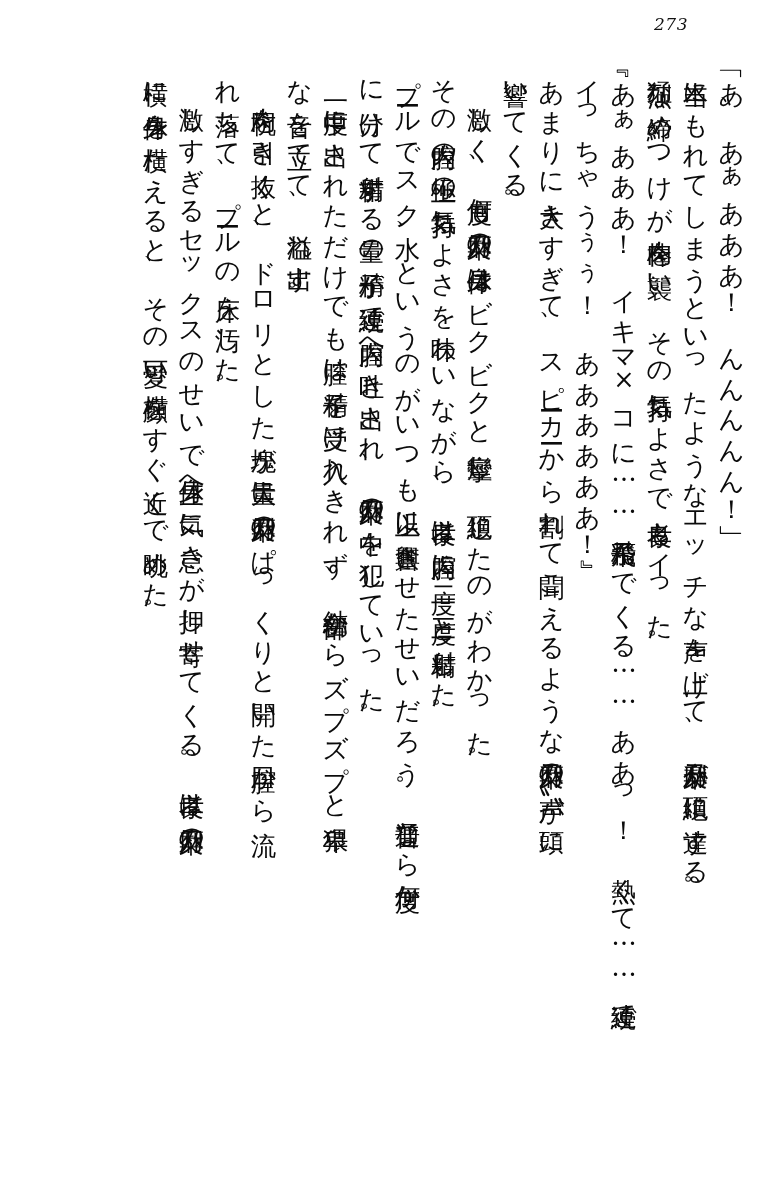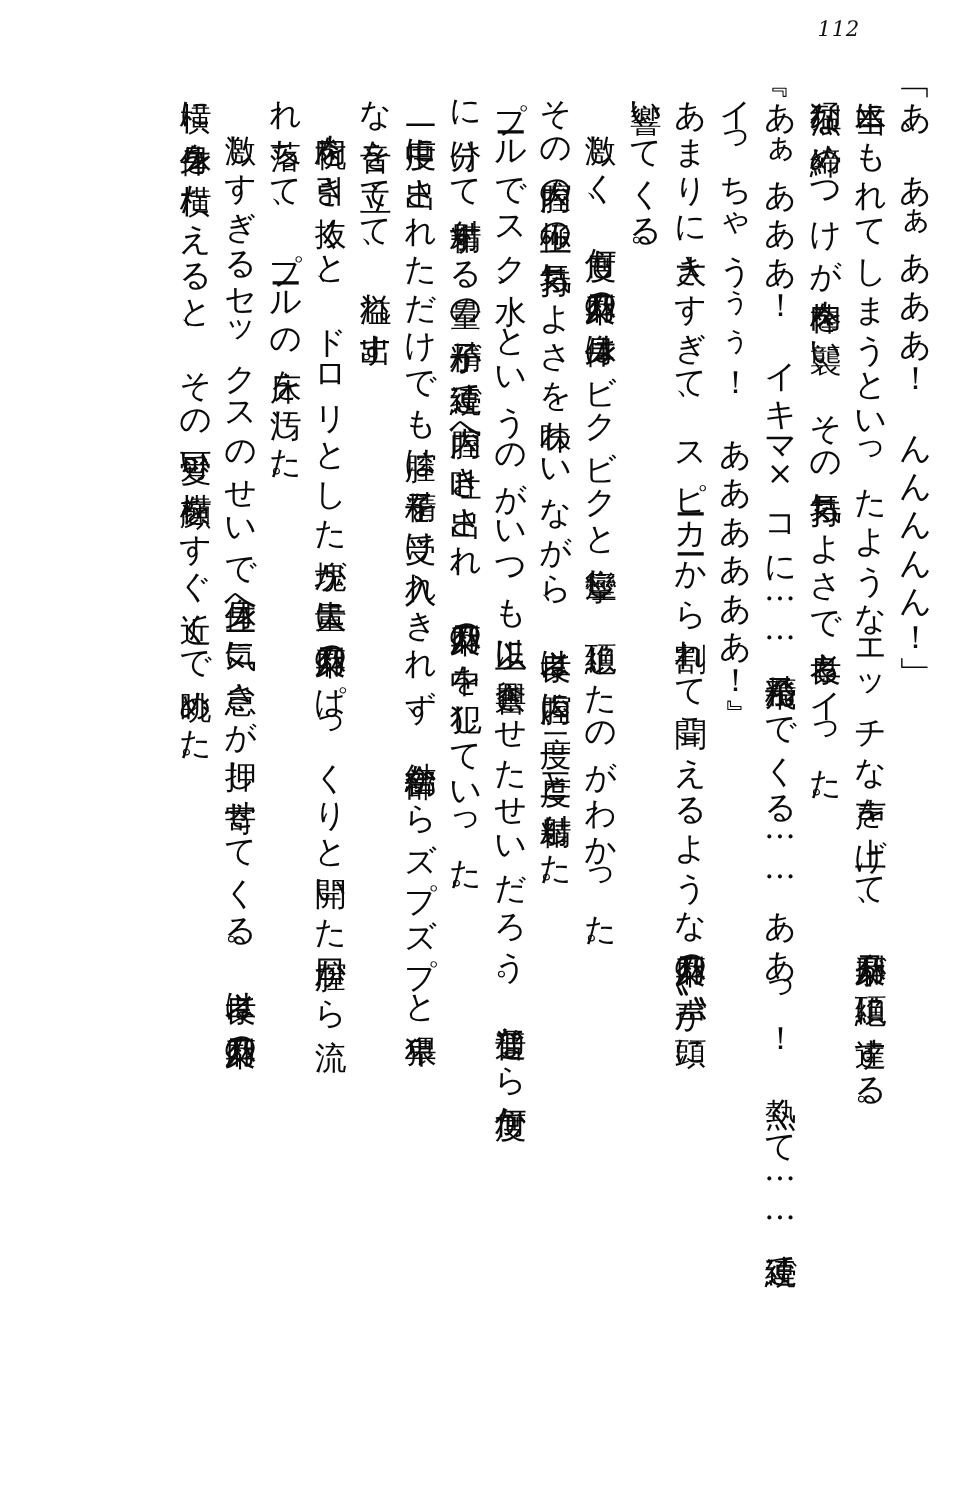--- a/index.html
+++ b/index.html
@@ -57,21 +57,21 @@
   }
   .vline.indent {
     padding-top: 26px;
   }
 </style>
 </head>
 <body>
 
 <div class="page">
 
-  <div class="page-number">112</div>
+  <div class="page-number">273</div>
 
   <div class="text-block">
     <div class="vline">「あ、あぁあああ！　んんんんん！」</div>
     <div class="vline">本当にもれてしまうといったようなエッチな声を上げて、麻梨乃が絶頂に達する。</div>
     <div class="vline">猛烈な締めつけが肉棒を襲い、その気持ちよさで良孝もイった。</div>
     <div class="vline">『あぁあああ！　イキマ×コに……精子飛んでくる……ああっ！　熱くて……連続で</div>
     <div class="vline">イっちゃうぅぅ！　ああああああ！』</div>
     <div class="vline">あまりに大きすぎて、スピーカーから割れて聞こえるような麻梨乃の〝声〟が頭に</div>
     <div class="vline">響いてくる。</div>
     <div class="vline indent">激しく、何度も麻梨乃の身体はビクビクと痙攣し、絶頂したのがわかった。</div>

